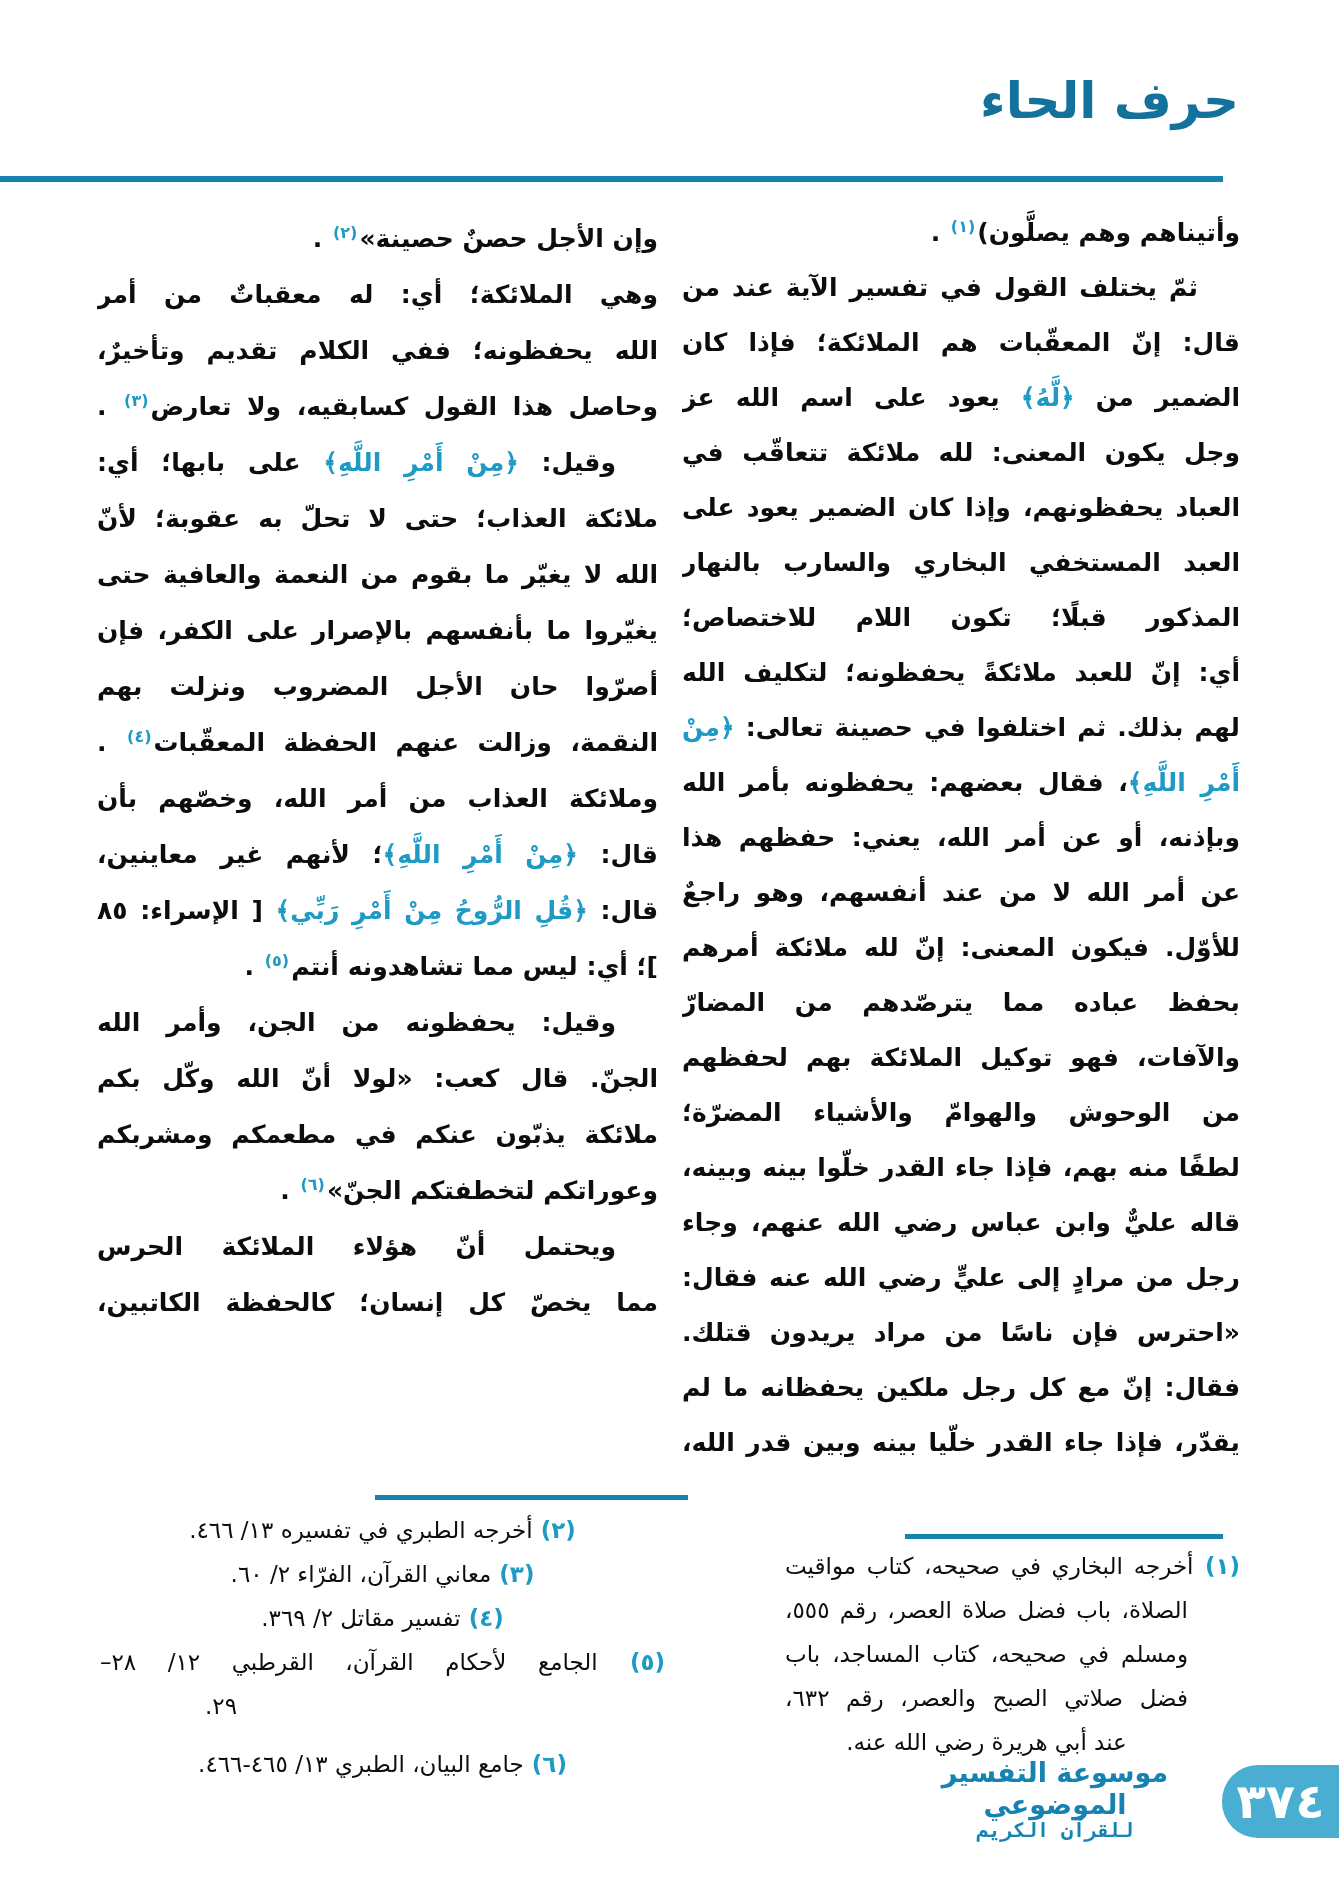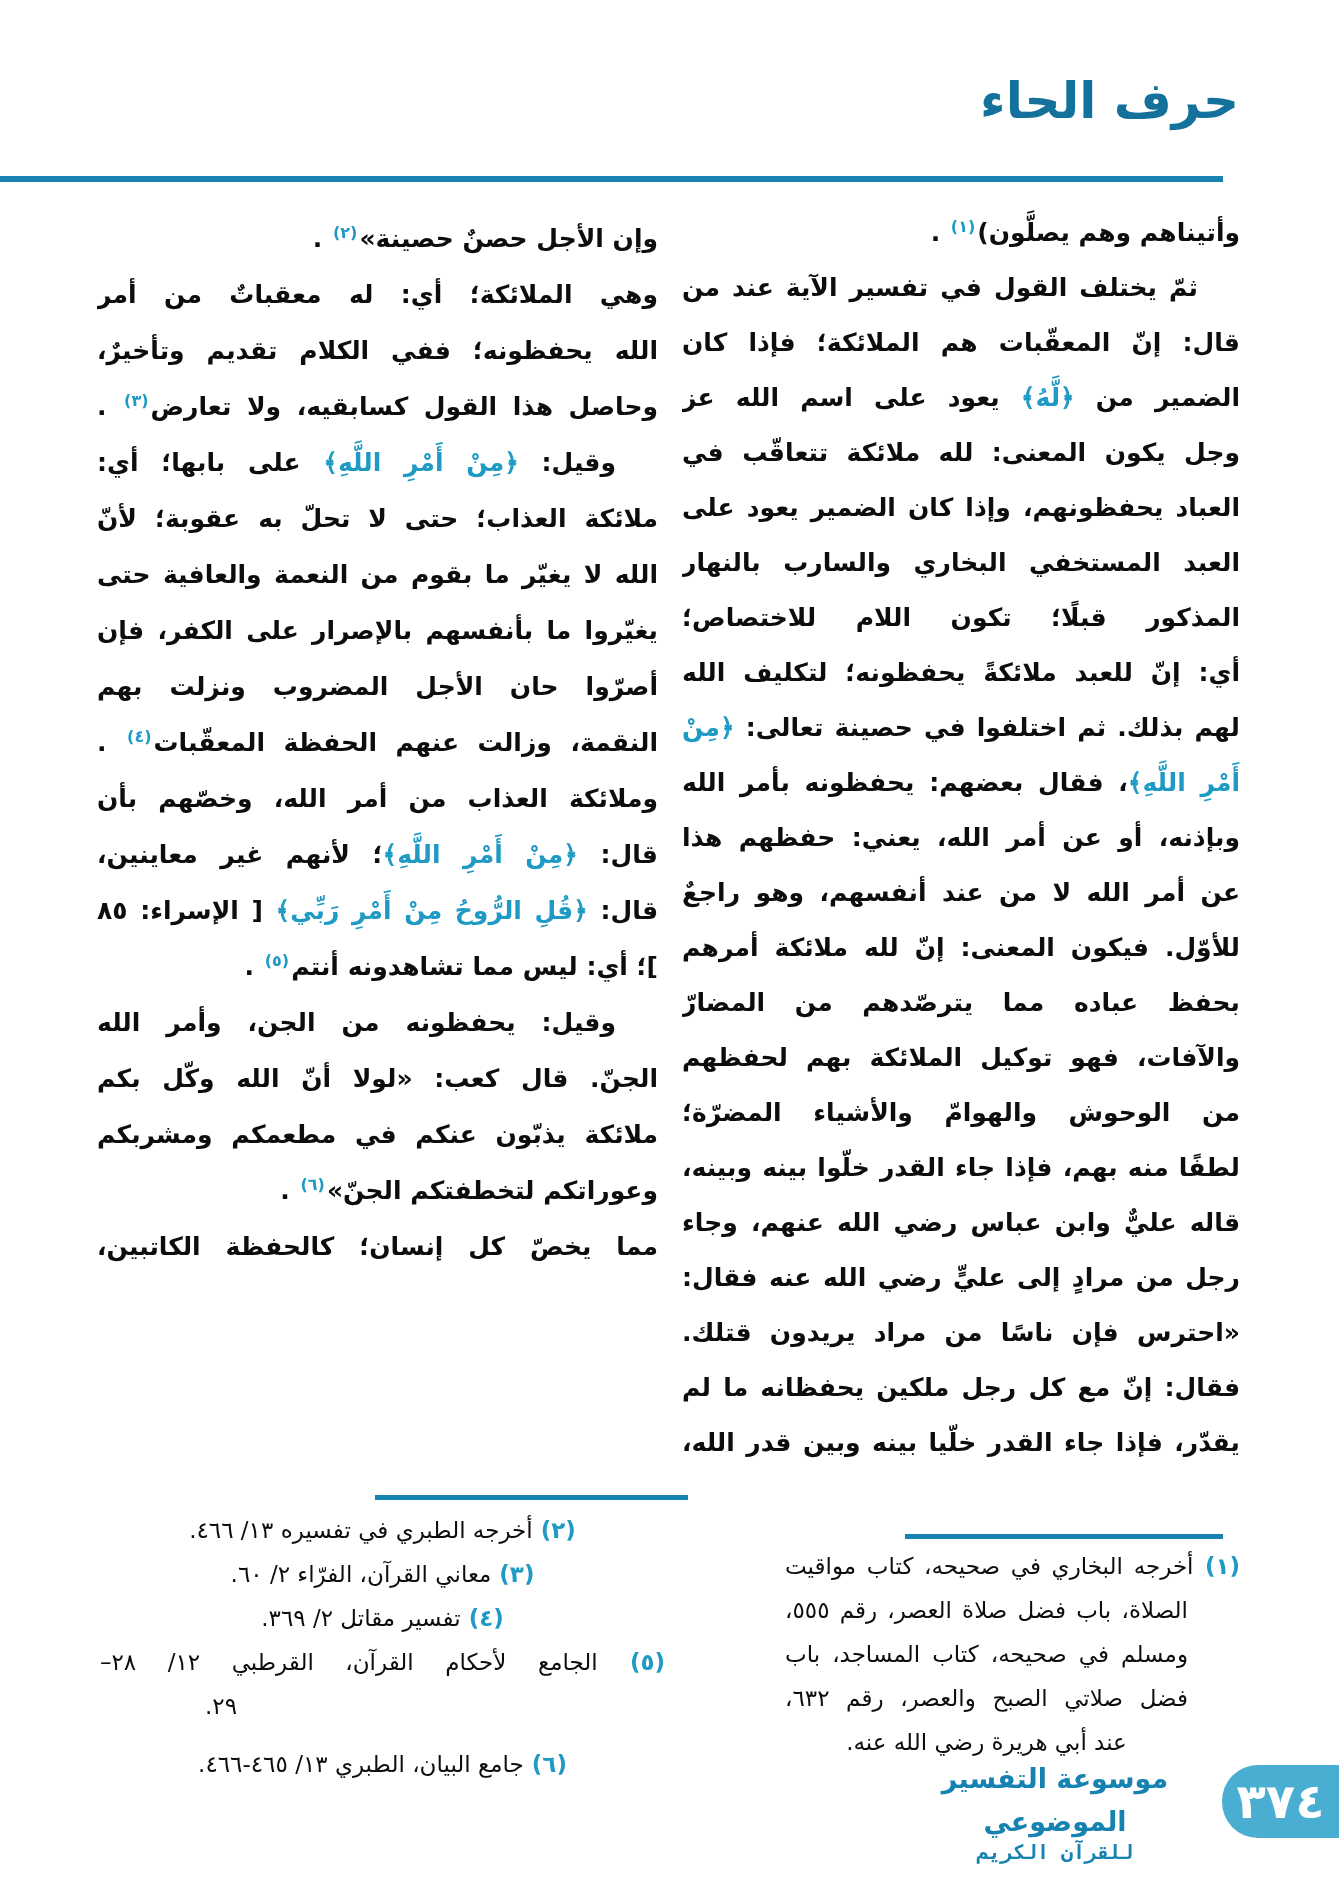--- a/index.html
+++ b/index.html
@@ -44,21 +44,21 @@
   }
   .fnline.j{text-align:justify;text-align-last:justify;}
   .fnline.cont{padding-right:52px;}
   .fnline.deep{padding-right:323px;}
   .fnline.gap{margin-top:14px;}
   .fnum{color:var(--quran);font-weight:bold;}
   .footer-logo{
     position:absolute;top:1757px;left:925px;width:260px;text-align:center;
     color:var(--accent);font-weight:bold;
   }
-  .footer-logo .logo-main{font-size:27px;line-height:43px;letter-spacing:-1px;}
+  .footer-logo .logo-main{font-size:27px;line-height:32px;letter-spacing:-1px;}
   .footer-logo .logo-sub{font-size:20px;line-height:22px;font-family:Liberation Mono, monospace;}
   .page-badge{
     position:absolute;top:1765px;right:0;width:117px;height:73px;
     background:var(--badge);border-radius:36px 0 0 36px;
     color:#ffffff;font-size:48px;font-weight:bold;line-height:73px;text-align:center;
   }
 </style>
 </head>
 <body style="--accent: #1682b2; --title: #14719c; --quran: #1e9ac4; --badge: #4aaed2; --ink: #0d0d0d;">
 
@@ -102,20 +102,21 @@
     <div class="line"><span>أصرّوا حان الأجل المضروب ونزلت بهم</span></div>
     <div class="line"><span>النقمة، وزالت عنهم الحفظة المعقّبات</span><sup class="ref">(٤)</sup><span> .</span></div>
     <div class="line"><span>وملائكة العذاب من أمر الله، وخصّهم بأن</span></div>
     <div class="line"><span>قال: </span><span class="quran">﴿مِنْ أَمْرِ اللَّهِ﴾</span><span>؛ لأنهم غير معاينين،</span></div>
     <div class="line"><span>قال: </span><span class="quran">﴿قُلِ الرُّوحُ مِنْ أَمْرِ رَبِّي﴾</span><span> [ الإسراء: ٨٥</span></div>
     <div class="line e"><span>]؛ أي: ليس مما تشاهدونه أنتم</span><sup class="ref">(٥)</sup><span> .</span></div>
     <div class="line i"><span>وقيل: يحفظونه من الجن، وأمر الله</span></div>
     <div class="line"><span>الجنّ. قال كعب: «لولا أنّ الله وكّل بكم</span></div>
     <div class="line"><span>ملائكة يذبّون عنكم في مطعمكم ومشربكم</span></div>
     <div class="line e"><span>وعوراتكم لتخطفتكم الجنّ»</span><sup class="ref">(٦)</sup><span> .</span></div>
+    <div class="line i"><span>ويحتمل أنّ هؤلاء الملائكة الحرس</span></div>
     <div class="line"><span>مما يخصّ كل إنسان؛ كالحفظة الكاتبين،</span></div>
   </div>
 
 <div class="fnsep fnsep-left"></div>
 <div class="fnsep fnsep-right"></div>
 
 <div class="fnblock fn-left">
     <div class="fnline"><span class="fnum">(٢) </span><span>أخرجه الطبري في تفسيره ١٣/ ٤٦٦.</span></div>
     <div class="fnline"><span class="fnum">(٣) </span><span>معاني القرآن، الفرّاء ٢/ ٦٠.</span></div>
     <div class="fnline"><span class="fnum">(٤) </span><span>تفسير مقاتل ٢/ ٣٦٩.</span></div>

